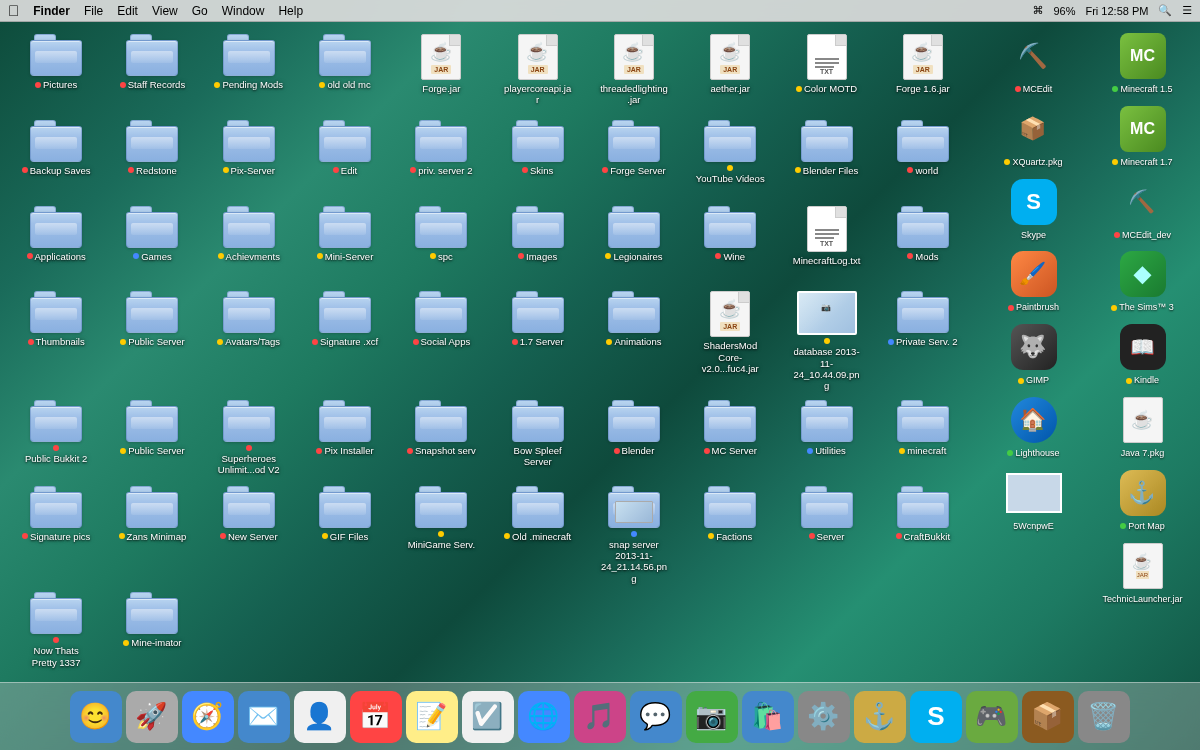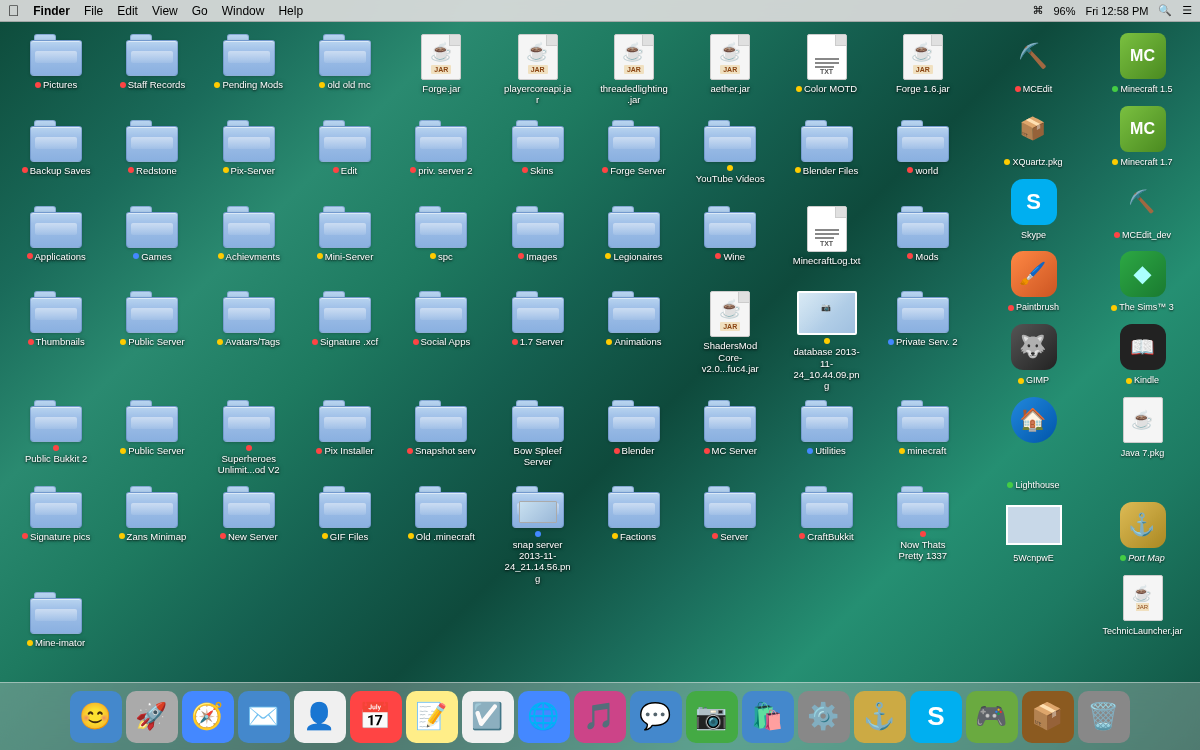--- a/index.html
+++ b/index.html
@@ -962,20 +962,33 @@
       <div class="desktop-item">
 
       <div class="folder-icon">
         <div class="folder-tab"></div>
         <div class="folder-body">
           <div class="folder-shine"></div>
         </div>
       </div>
     <div class="item-label">
       <span class="dot-indicator" style="background:#ffcc00;"></span>
+      <span>MiniGame Serv.</span>
+    </div>
+      </div>
+      <div class="desktop-item">
+
+      <div class="folder-icon">
+        <div class="folder-tab"></div>
+        <div class="folder-body">
+          <div class="folder-shine"></div>
+        </div>
+      </div>
+    <div class="item-label">
+      <span class="dot-indicator" style="background:#ffcc00;"></span>
       <span>Old .minecraft</span>
     </div>
       </div>
       <div class="desktop-item">
 
       <div style="position:relative;">
         <div class="folder-icon">
           <div class="folder-tab"></div>
           <div class="folder-body">
             <div class="folder-shine"></div>
@@ -1143,21 +1156,21 @@
     </div>
     <div style="font-size:9px;color:#fff;text-shadow:0 1px 2px rgba(0,0,0,0.9);text-align:center;line-height:1.2;display:flex;align-items:center;gap:2px;justify-content:center;flex-wrap:wrap;max-width:90px;">
       <span style="width:6px;height:6px;border-radius:50%;background:#ffcc00;display:inline-block;"></span>
       <span>Kindle</span>
     </div>
       </div>
       <div class="app-icon-item">
     <div style="display:flex;align-items:center;justify-content:center;width:56px;height:56px;">
       <div style="width:46px;height:46px;background:linear-gradient(135deg,#2288dd,#0055aa);border-radius:50%;display:flex;align-items:center;justify-content:center;font-size:22px;">🏠</div>
     </div>
-    <div style="font-size:9px;color:#fff;text-shadow:0 1px 2px rgba(0,0,0,0.9);text-align:center;line-height:1.2;display:flex;align-items:center;gap:2px;justify-content:center;flex-wrap:wrap;max-width:90px;margin-top:32px;">
+    <div style="font-size:9px;color:#fff;text-shadow:0 1px 2px rgba(0,0,0,0.9);text-align:center;line-height:1.2;display:flex;align-items:center;gap:2px;justify-content:center;flex-wrap:wrap;max-width:90px;">
       <span style="width:6px;height:6px;border-radius:50%;background:#44cc44;display:inline-block;"></span>
       <span>Lighthouse</span>
     </div>
       </div>
       <div class="app-icon-item">
     <div style="display:flex;align-items:center;justify-content:center;width:56px;height:56px;">
       <div style="width:40px;height:46px;background:#f5f5f5;border:1px solid #ccc;border-radius:2px;display:flex;align-items:center;justify-content:center;flex-direction:column;">
             <span style="font-size:18px;">☕</span>
           </div>
     </div>
@@ -1172,21 +1185,21 @@
     </div>
     <div style="font-size:9px;color:#fff;text-shadow:0 1px 2px rgba(0,0,0,0.9);text-align:center;line-height:1.2;display:flex;align-items:center;gap:2px;justify-content:center;flex-wrap:wrap;max-width:90px;">
 
       <span>5WcnpwE</span>
     </div>
       </div>
       <div class="app-icon-item">
     <div style="display:flex;align-items:center;justify-content:center;width:56px;height:56px;">
       <div style="width:46px;height:46px;background:linear-gradient(135deg,#ddbb55,#aa8822);border-radius:12px;display:flex;align-items:center;justify-content:center;font-size:22px;">⚓</div>
     </div>
-    <div style="font-size:9px;color:#fff;text-shadow:0 1px 2px rgba(0,0,0,0.9);text-align:center;line-height:1.2;display:flex;align-items:center;gap:2px;justify-content:center;flex-wrap:wrap;max-width:90px;font-style:italic;">
+    <div style="font-size:9px;color:#fff;text-shadow:0 1px 2px rgba(0,0,0,0.9);text-align:center;line-height:1.2;display:flex;align-items:center;gap:2px;justify-content:center;flex-wrap:wrap;max-width:90px;">
       <span style="width:6px;height:6px;border-radius:50%;background:#44cc44;display:inline-block;"></span>
       <span>Port Map</span>
     </div>
       </div>
       <div class="app-icon-item">
     <div style="display:flex;align-items:center;justify-content:center;width:56px;height:56px;">
       
     </div>
     <div style="font-size:9px;color:#fff;text-shadow:0 1px 2px rgba(0,0,0,0.9);text-align:center;line-height:1.2;display:flex;align-items:center;gap:2px;justify-content:center;flex-wrap:wrap;max-width:90px;">
 

